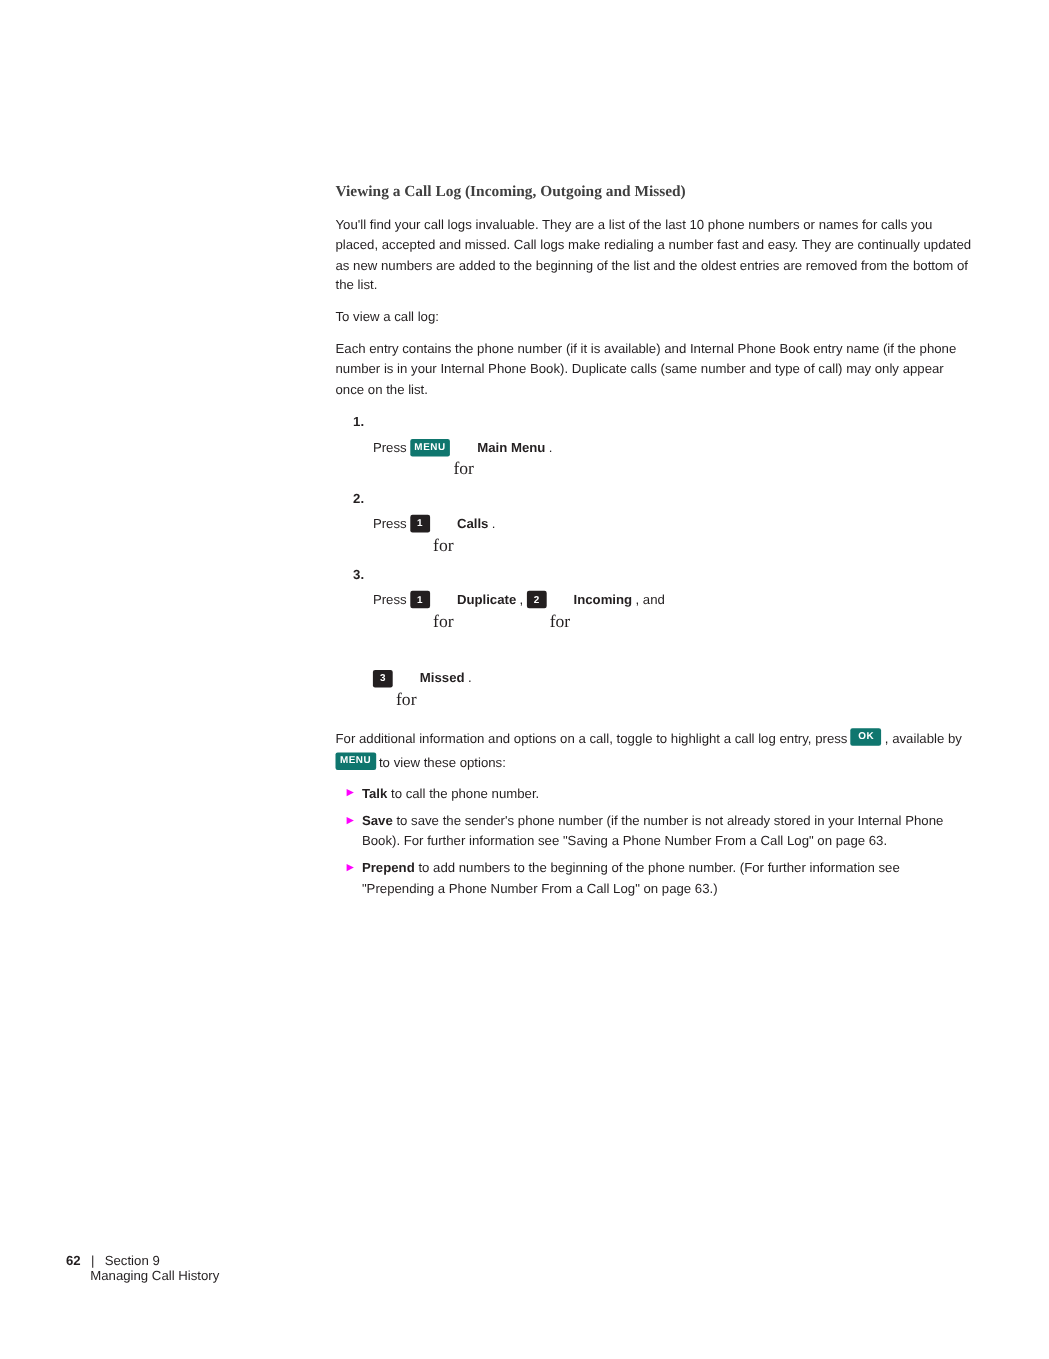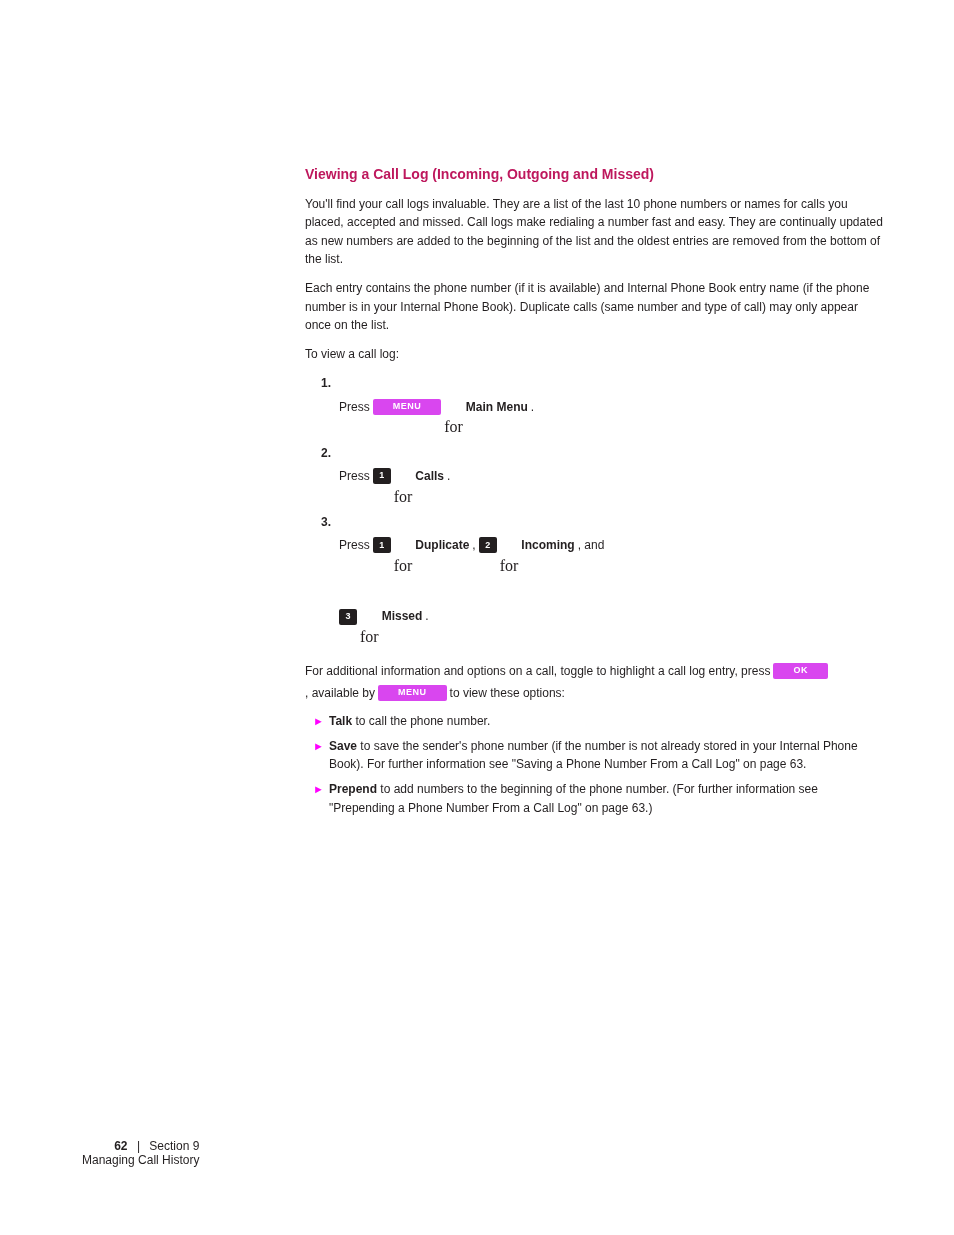--- a/index.html
+++ b/index.html
@@ -25,22 +25,22 @@
     }
 
     .content-area {
       position: absolute;
       left: 305px;
       top: 165px;
       width: 580px;
     }
 
     .section-title {
-      color: #be185d;
-      font-family: Liberation Sans, sans-serif;
+      color: #404040;
+      font-family: Liberation Serif, serif;
       font-size: 14px;
       font-weight: bold;
       line-height: 1.4;
       margin-bottom: 10px;
     }
 
     .body-text {
       font-family: Arial, Helvetica, sans-serif;
       font-size: 12px;
       line-height: 1.55;
@@ -71,26 +71,26 @@
       display: flex;
       align-items: center;
       flex-wrap: wrap;
       gap: 3px;
     }
 
     .key-badge {
       display: inline-flex;
       align-items: center;
       justify-content: center;
-      background: #d946ef;
+      background: #0f766e;
       color: #ffffff;
       font-family: Arial, Helvetica, sans-serif;
       font-size: 9px;
       font-weight: bold;
-      padding: 1px 20px;
+      padding: 1px 4px;
       border-radius: 2px;
       min-width: 28px;
       height: 16px;
       vertical-align: middle;
       letter-spacing: 0.5px;
     }
 
     .key-badge-small {
       display: inline-flex;
       align-items: center;
@@ -140,21 +140,20 @@
       flex: 1;
     }
 
     .footer-left {
       position: absolute;
       bottom: 68px;
       left: 60px;
       font-family: Arial, Helvetica, sans-serif;
       font-size: 12px;
       color: #231f20;
-      text-align: right;
     }
 
     .footer-left .page-num {
       font-weight: bold;
     }
 
     .footer-left .section-text {
       font-weight: normal;
     }
 
@@ -174,23 +173,23 @@
 
 <div class="page-container">
 
   <div class="content-area">
 
     <div class="section-divider">
       <div class="section-title">Viewing a Call Log (Incoming, Outgoing and Missed)</div>
 
       <p class="body-text">You'll find your call logs invaluable. They are a list of the last 10 phone numbers or names for calls you placed, accepted and missed. Call logs make redialing a number fast and easy. They are continually updated as new numbers are added to the beginning of the list and the oldest entries are removed from the bottom of the list.</p>
 
+      <p class="body-text">To view a call log:</p>
+
       <p class="body-text">Each entry contains the phone number (if it is available) and Internal Phone Book entry name (if the phone number is in your Internal Phone Book). Duplicate calls (same number and type of call) may only appear once on the list.</p>
-
-      <p class="body-text">To view a call log:</p>
 
       <div class="numbered-list">
 
         <div class="numbered-item">
           <span class="num">1.</span>
           <span class="item-content">
             <span class="press-word">Press</span>
             <span class="key-badge">MENU</span>
             <span class="for-word">for</span>
             <span class="bold-text">Main Menu</span>
@@ -228,21 +227,21 @@
                 <span>.</span>
             </span>
           </span>
         </div>
 
       </div>
     </div>
 
     <div class="section-divider">
 
-      <p class="body-text" style="display:flex; flex-wrap:wrap; align-items:center; gap:3px;">
+      <p class="body-text" style="display:flex; flex-wrap:wrap; gap:3px;">
         <span>For additional information and options on a call, toggle to highlight a call log entry, press</span>
         <span class="key-badge">OK</span>
         <span>, available by</span>
         <span class="key-badge">MENU</span>
         <span>to view these options:</span>
       </p>
 
       <div class="bullet-list">
 
         <div class="bullet-item">

